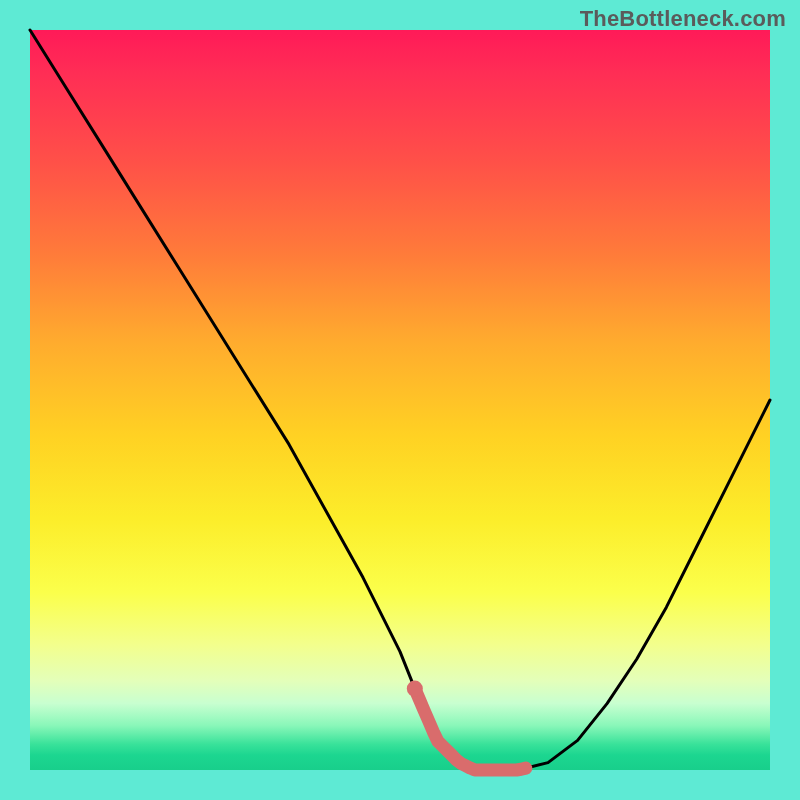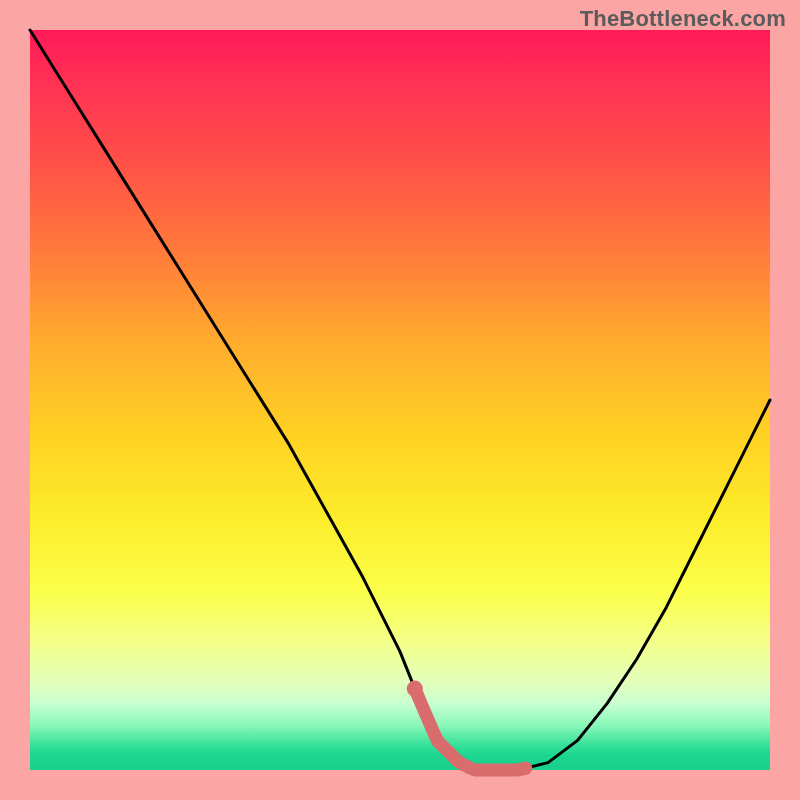--- a/index.html
+++ b/index.html
@@ -1,21 +1,21 @@
 <!DOCTYPE html>
 <html><head>
 <meta charset="utf-8">
 <style>
   * { margin: 0; padding: 0; box-sizing: border-box; }
   html, body { width: 800px; height: 800px; overflow: hidden; background: #000; }
   .frame {
     position: relative;
     width: 800px;
     height: 800px;
-    background: #fca5a5;
+    background: #5eead4;
   }
   .watermark {
     position: absolute;
     top: 6px;
     right: 14px;
     font-family: Arial, Helvetica, sans-serif;
     font-size: 22px;
     font-weight: 600;
     color: #5b5b5b;
     letter-spacing: 0.2px;

